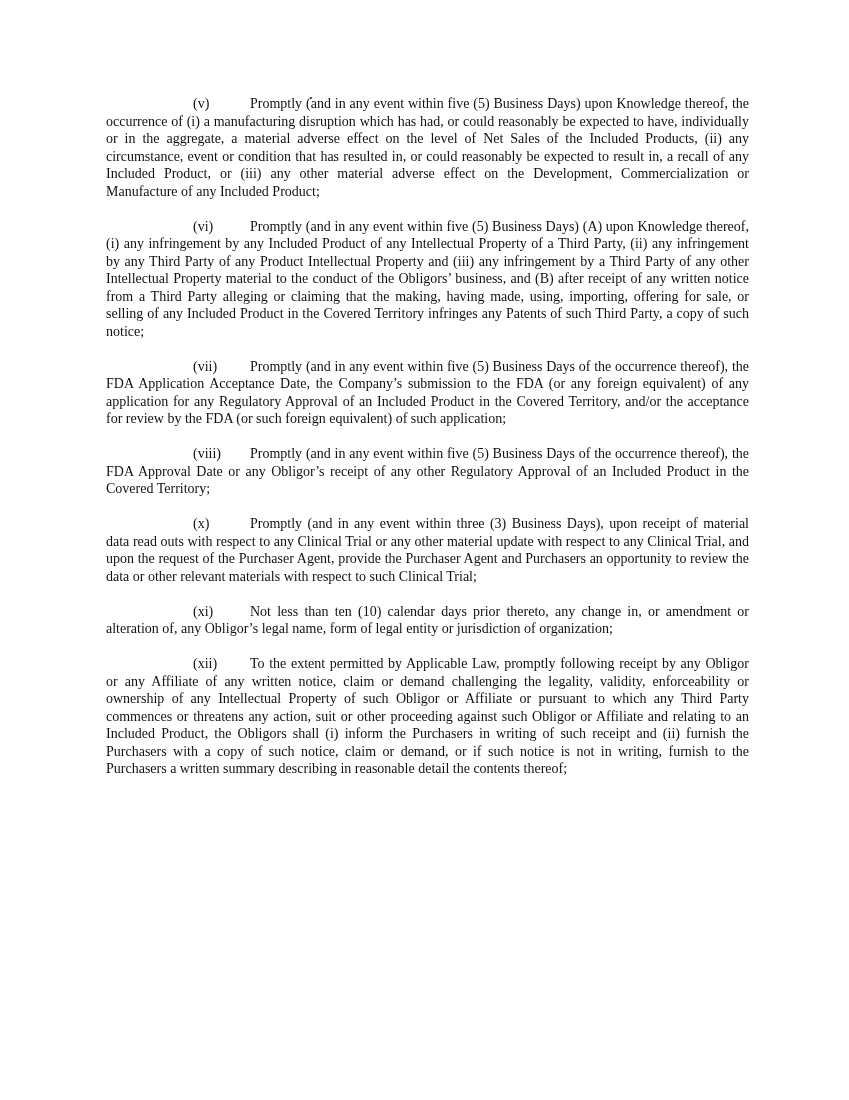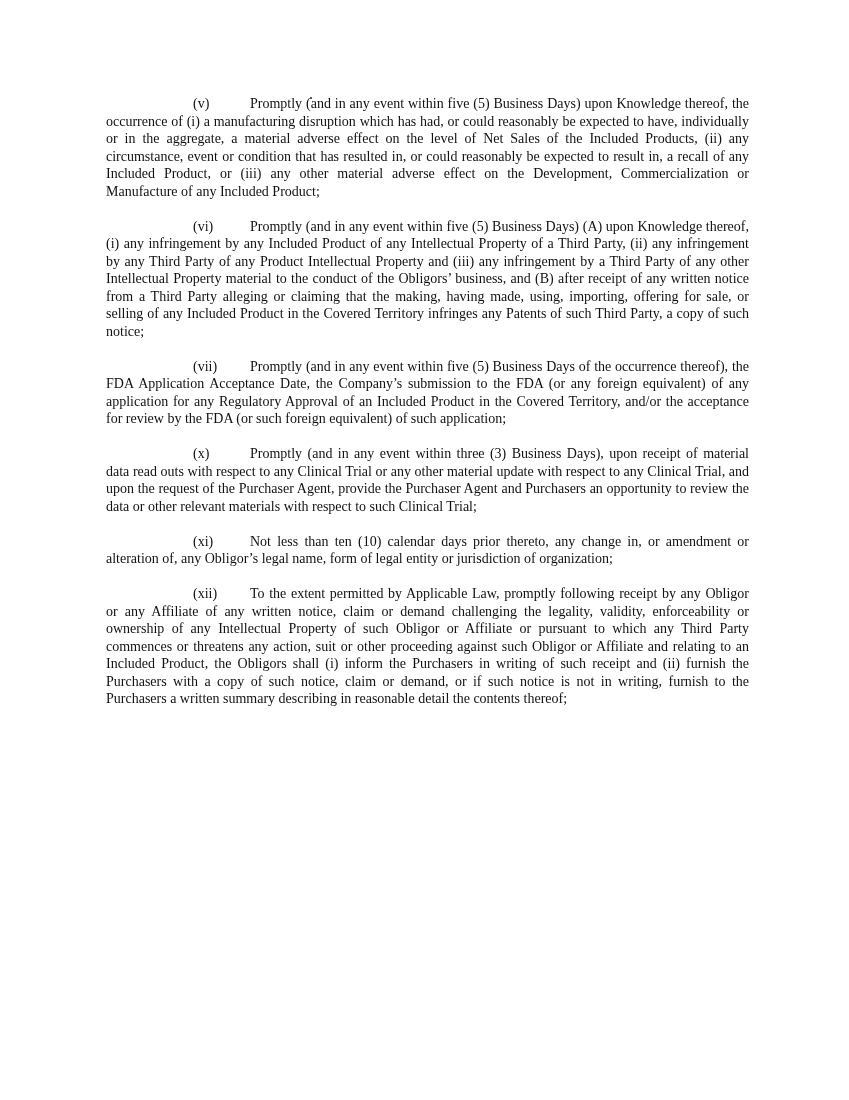--- a/index.html
+++ b/index.html
@@ -84,20 +84,21 @@
   <span class="artifact-dot"></span>
 
   <main class="content">
 
     <p class="clause"><span class="clause-label">(v)</span><span>Promptly (and in any event within five (5) Business Days) upon Knowledge thereof, the occurrence of (i) a manufacturing disruption which has had, or could reasonably be expected to have, individually or in the aggregate, a material adverse effect on the level of Net Sales of the Included Products, (ii) any circumstance, event or condition that has resulted in, or could reasonably be expected to result in, a recall of any Included Product, or (iii) any other material adverse effect on the Development, Commercialization or Manufacture of any Included Product;</span></p>
 
     <p class="clause"><span class="clause-label">(vi)</span><span>Promptly (and in any event within five (5) Business Days) (A) upon Knowledge thereof, (i) any infringement by any Included Product of any Intellectual Property of a Third Party, (ii) any infringement by any Third Party of any Product Intellectual Property and (iii) any infringement by a Third Party of any other Intellectual Property material to the conduct of the Obligors’ business, and (B) after receipt of any written notice from a Third Party alleging or claiming that the making, having made, using, importing, offering for sale, or selling of any Included Product in the Covered Territory infringes any Patents of such Third Party, a copy of such notice;</span></p>
 
     <p class="clause"><span class="clause-label">(vii)</span><span>Promptly (and in any event within five (5) Business Days of the occurrence thereof), the FDA Application Acceptance Date, the Company’s submission to the FDA (or any foreign equivalent) of any application for any Regulatory Approval of an Included Product in the Covered Territory, and/or the acceptance for review by the FDA (or such foreign equivalent) of such application;</span></p>
 
+    <p class="clause"><span class="clause-label">(viii)</span><span>Promptly (and in any event within five (5) Business Days of the occurrence thereof), the FDA Approval Date or any Obligor’s receipt of any other Regulatory Approval of an Included Product in the Covered Territory;</span></p>
 
 
     <p class="clause"><span class="clause-label">(x)</span><span>Promptly (and in any event within three (3) Business Days), upon receipt of material data read outs with respect to any Clinical Trial or any other material update with respect to any Clinical Trial, and upon the request of the Purchaser Agent, provide the Purchaser Agent and Purchasers an opportunity to review the data or other relevant materials with respect to such Clinical Trial;</span></p>
 
     <p class="clause"><span class="clause-label">(xi)</span><span>Not less than ten (10) calendar days prior thereto, any change in, or amendment or alteration of, any Obligor’s legal name, form of legal entity or jurisdiction of organization;</span></p>
 
     <p class="clause"><span class="clause-label">(xii)</span><span>To the extent permitted by Applicable Law, promptly following receipt by any Obligor or any Affiliate of any written notice, claim or demand challenging the legality, validity, enforceability or ownership of any Intellectual Property of such Obligor or Affiliate or pursuant to which any Third Party commences or threatens any action, suit or other proceeding against such Obligor or Affiliate and relating to an Included Product, the Obligors shall (i) inform the Purchasers in writing of such receipt and (ii) furnish the Purchasers with a copy of such notice, claim or demand, or if such notice is not in writing, furnish to the Purchasers a written summary describing in reasonable detail the contents thereof;</span></p>
 
 
   </main>

